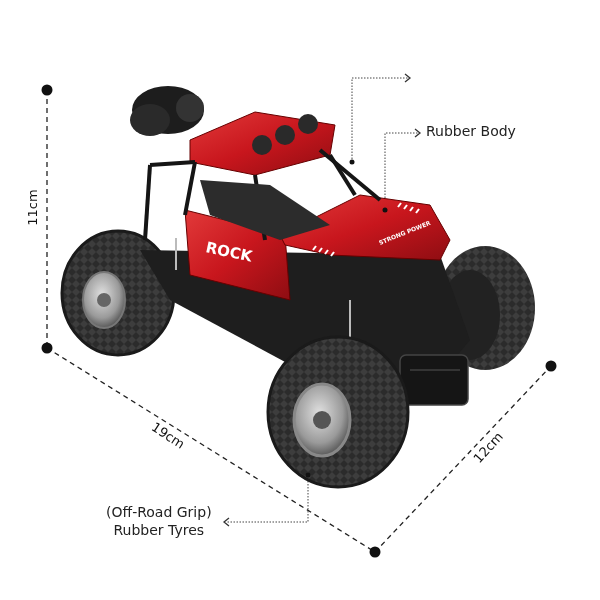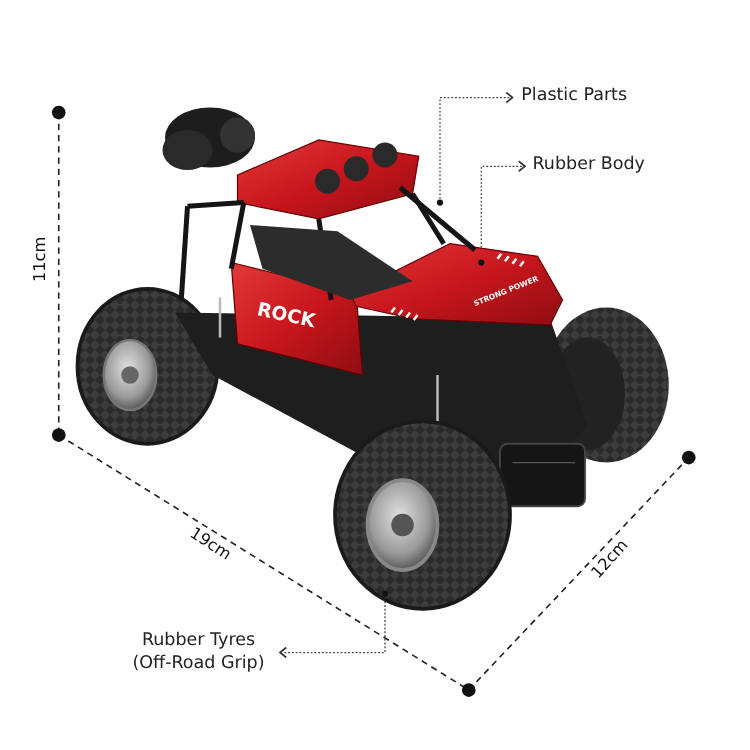--- a/index.html
+++ b/index.html
@@ -131,23 +131,22 @@
     </g>
 
     <text x="205" y="252" fill="#ffffff" font-family="DejaVu Sans, sans-serif" font-size="15" font-weight="bold" transform="rotate(12 205 252)">ROCK</text>
     <text x="380" y="245" fill="#ffffff" font-family="DejaVu Sans, sans-serif" font-size="6" font-weight="bold" transform="rotate(-22 380 245)">STRONG POWER</text>
 
     <circle cx="352" cy="162" r="2.5" fill="#111"></circle>
     <circle cx="385" cy="210" r="2.5" fill="#111"></circle>
     <circle cx="308" cy="475" r="2.5" fill="#111"></circle>
   </svg>
 
-  <div class="label callout-plastic">Plastic Parts</div>
   <div class="label callout-metal">Rubber Body</div>
   <div class="label callout-tyres">
+    <div>(Off-Road Grip)</div>
     <div>Rubber Tyres</div>
-    <div>(Off-Road Grip)</div>
   </div>
 
   <div class="dim dim-height">11cm</div>
   <div class="dim dim-length">19cm</div>
   <div class="dim dim-width">12cm</div>
 </div>
 
 </body></html>

